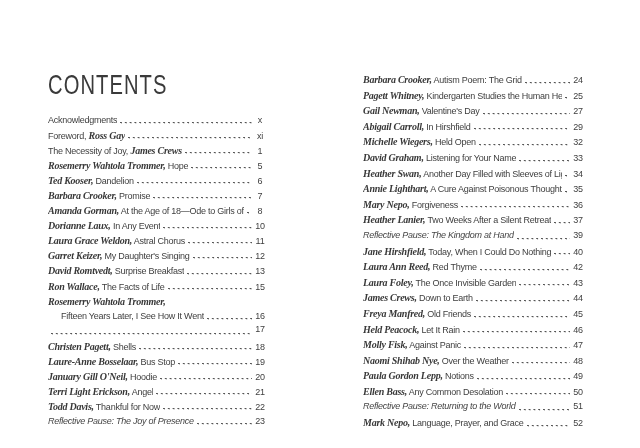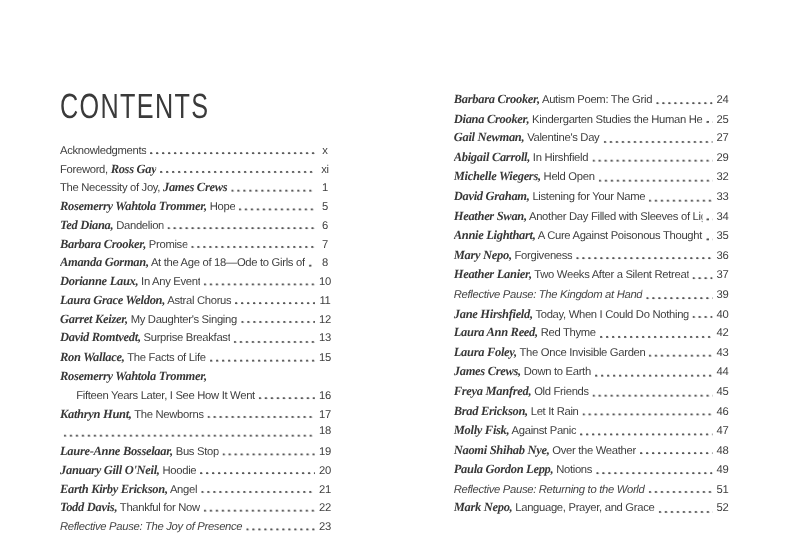--- a/index.html
+++ b/index.html
@@ -93,21 +93,21 @@
           <span class="txt"><span class="seg-normal">The Necessity of Joy, </span><span class="seg-author">James Crews</span></span>
           <span class="leader"></span>
           <span class="pg">1</span>
         </div>
         <div class="entry">
           <span class="txt"><span class="seg-author">Rosemerry Wahtola Trommer,</span><span class="seg-normal"> Hope</span></span>
           <span class="leader"></span>
           <span class="pg">5</span>
         </div>
         <div class="entry">
-          <span class="txt"><span class="seg-author">Ted Diana,</span><span class="seg-normal"> Dandelion</span></span>
+          <span class="txt"><span class="seg-author">Ted Kooser,</span><span class="seg-normal"> Dandelion</span></span>
           <span class="leader"></span>
           <span class="pg">6</span>
         </div>
         <div class="entry">
           <span class="txt"><span class="seg-author">Barbara Crooker,</span><span class="seg-normal"> Promise</span></span>
           <span class="leader"></span>
           <span class="pg">7</span>
         </div>
         <div class="entry">
           <span class="txt"><span class="seg-author">Amanda Gorman,</span><span class="seg-normal"> At the Age of 18—Ode to Girls of Color</span></span>
@@ -141,40 +141,40 @@
         </div>
         <div class="entry">
           <span class="txt"><span class="seg-author">Rosemerry Wahtola Trommer,</span></span>
         </div>
         <div class="entry indent">
           <span class="txt"><span class="seg-normal">Fifteen Years Later, I See How It Went</span></span>
           <span class="leader"></span>
           <span class="pg">16</span>
         </div>
         <div class="entry">
-          <span class="txt"><span class="seg-author">Kathryn Hunt,</span><span class="seg-normal"> The Newborns</span></span>
           <span class="leader"></span>
           <span class="pg">17</span>
         </div>
         <div class="entry">
+          <span class="txt"><span class="seg-author">Christen Pagett,</span><span class="seg-normal"> Shells</span></span>
           <span class="leader"></span>
           <span class="pg">18</span>
         </div>
         <div class="entry">
           <span class="txt"><span class="seg-author">Laure-Anne Bosselaar,</span><span class="seg-normal"> Bus Stop</span></span>
           <span class="leader"></span>
           <span class="pg">19</span>
         </div>
         <div class="entry">
           <span class="txt"><span class="seg-author">January Gill O'Neil,</span><span class="seg-normal"> Hoodie</span></span>
           <span class="leader"></span>
           <span class="pg">20</span>
         </div>
         <div class="entry">
-          <span class="txt"><span class="seg-author">Earth Kirby Erickson,</span><span class="seg-normal"> Angel</span></span>
+          <span class="txt"><span class="seg-author">Terri Light Erickson,</span><span class="seg-normal"> Angel</span></span>
           <span class="leader"></span>
           <span class="pg">21</span>
         </div>
         <div class="entry">
           <span class="txt"><span class="seg-author">Todd Davis,</span><span class="seg-normal"> Thankful for Now</span></span>
           <span class="leader"></span>
           <span class="pg">22</span>
         </div>
         <div class="entry">
           <span class="txt"><span class="seg-pause">Reflective Pause: The Joy of Presence</span></span>
@@ -184,21 +184,21 @@
       </div>
   </div>
   <div class="page page-right">
     <div class="entries entries-right" id="right-entries">
         <div class="entry">
           <span class="txt"><span class="seg-author">Barbara Crooker,</span><span class="seg-normal"> Autism Poem: The Grid</span></span>
           <span class="leader"></span>
           <span class="pg">24</span>
         </div>
         <div class="entry">
-          <span class="txt"><span class="seg-author">Diana Crooker,</span><span class="seg-normal"> Kindergarten Studies the Human Heart</span></span>
+          <span class="txt"><span class="seg-author">Pagett Whitney,</span><span class="seg-normal"> Kindergarten Studies the Human Heart</span></span>
           <span class="leader"></span>
           <span class="pg">25</span>
         </div>
         <div class="entry">
           <span class="txt"><span class="seg-author">Gail Newman,</span><span class="seg-normal"> Valentine's Day</span></span>
           <span class="leader"></span>
           <span class="pg">27</span>
         </div>
         <div class="entry">
           <span class="txt"><span class="seg-author">Abigail Carroll,</span><span class="seg-normal"> In Hirshfield</span></span>
@@ -259,38 +259,43 @@
           <span class="txt"><span class="seg-author">James Crews,</span><span class="seg-normal"> Down to Earth</span></span>
           <span class="leader"></span>
           <span class="pg">44</span>
         </div>
         <div class="entry">
           <span class="txt"><span class="seg-author">Freya Manfred,</span><span class="seg-normal"> Old Friends</span></span>
           <span class="leader"></span>
           <span class="pg">45</span>
         </div>
         <div class="entry">
-          <span class="txt"><span class="seg-author">Brad Erickson,</span><span class="seg-normal"> Let It Rain</span></span>
+          <span class="txt"><span class="seg-author">Held Peacock,</span><span class="seg-normal"> Let It Rain</span></span>
           <span class="leader"></span>
           <span class="pg">46</span>
         </div>
         <div class="entry">
           <span class="txt"><span class="seg-author">Molly Fisk,</span><span class="seg-normal"> Against Panic</span></span>
           <span class="leader"></span>
           <span class="pg">47</span>
         </div>
         <div class="entry">
           <span class="txt"><span class="seg-author">Naomi Shihab Nye,</span><span class="seg-normal"> Over the Weather</span></span>
           <span class="leader"></span>
           <span class="pg">48</span>
         </div>
         <div class="entry">
           <span class="txt"><span class="seg-author">Paula Gordon Lepp,</span><span class="seg-normal"> Notions</span></span>
           <span class="leader"></span>
           <span class="pg">49</span>
+        </div>
+        <div class="entry">
+          <span class="txt"><span class="seg-author">Ellen Bass,</span><span class="seg-normal"> Any Common Desolation</span></span>
+          <span class="leader"></span>
+          <span class="pg">50</span>
         </div>
         <div class="entry">
           <span class="txt"><span class="seg-pause">Reflective Pause: Returning to the World</span></span>
           <span class="leader"></span>
           <span class="pg">51</span>
         </div>
         <div class="entry">
           <span class="txt"><span class="seg-author">Mark Nepo,</span><span class="seg-normal"> Language, Prayer, and Grace</span></span>
           <span class="leader"></span>
           <span class="pg">52</span>

